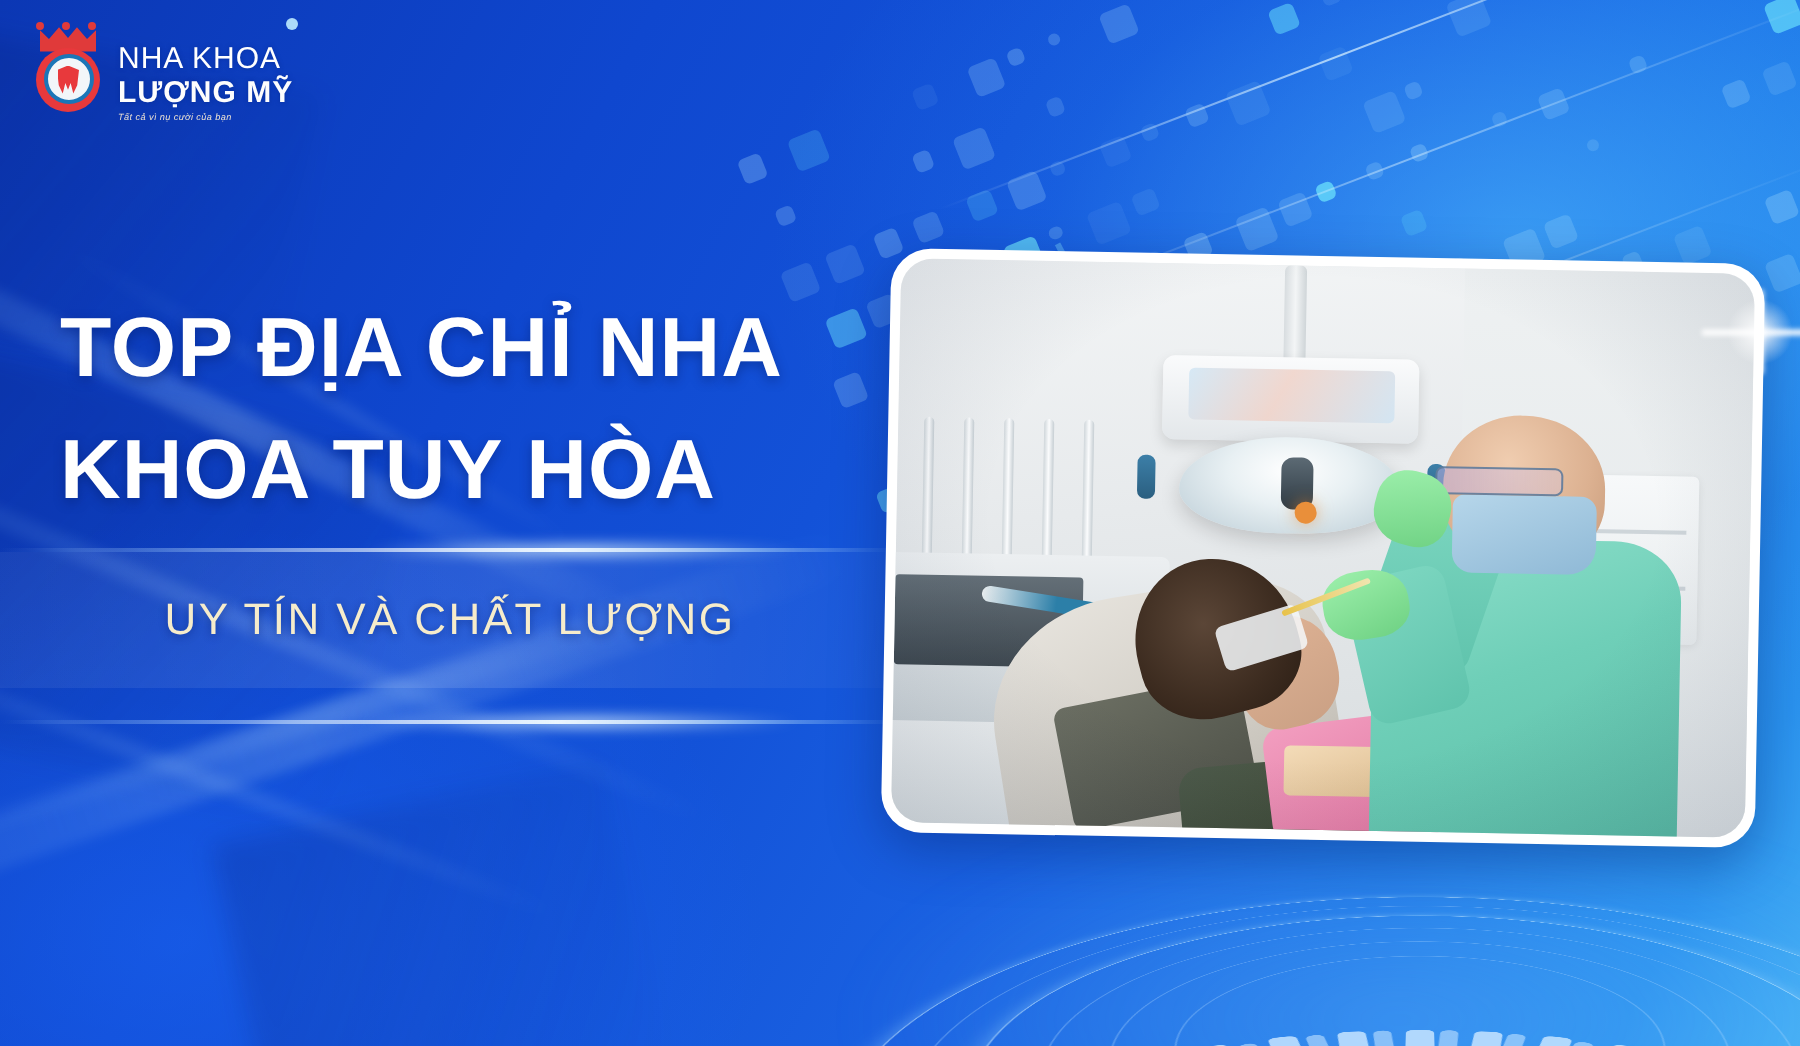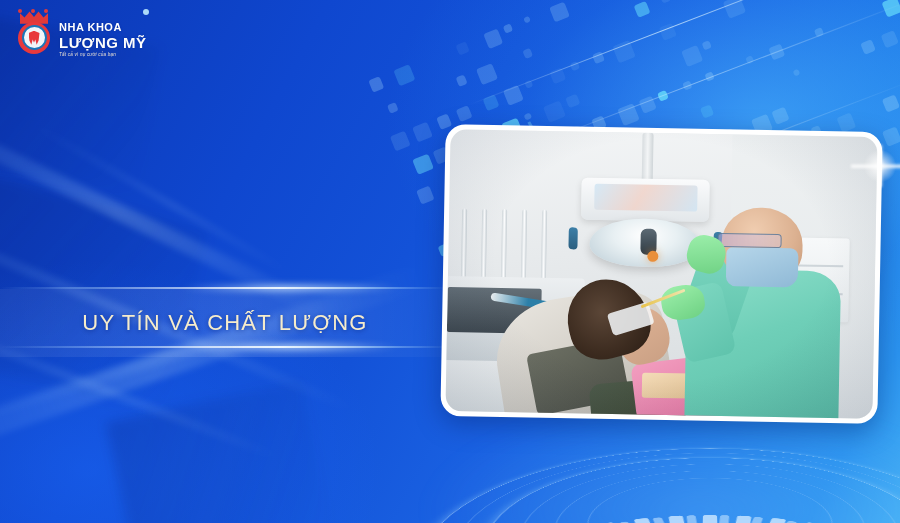--- a/index.html
+++ b/index.html
@@ -89,38 +89,38 @@
            background: #e03a3a;
            clip-path: polygon(0% 100%, 0% 18%, 16% 52%, 34% 6%, 50% 48%, 66% 6%, 84% 52%, 100% 18%, 100% 100%); }
   .crown-dot { position:absolute; width:4px; height:4px; border-radius:50%; background:#e03a3a; top:-2px; }
   .badge { position:absolute; left:4px; top:11px; width: 32px; height: 32px; border-radius: 50%;
            background: #e8393c; display:flex; align-items:center; justify-content:center; }
   .badge-in { width: 25px; height: 25px; border-radius:50%; background:#f2f6f9;
               border: 2px solid #1b76b8; display:flex; align-items:center; justify-content:center; }
   .tooth { width: 11px; height: 14px; background: #e8393c;
            clip-path: polygon(50% 0%, 100% 16%, 92% 70%, 74% 100%, 62% 62%, 50% 86%, 38% 62%, 26% 100%, 8% 70%, 0% 16%); }
   .logo-text { display:flex; flex-direction:column; line-height:1; padding-top:2px; }
-  .lt-1 { font-size: 11px; font-weight: 700; letter-spacing: .5px; color:#ffffff;
+  .lt-1 { font-size: 15px; font-weight: 400; letter-spacing: .5px; color:#ffffff;
           text-shadow: 0 0 2px rgba(0,40,140,.6); margin-top: 12px; }
   .lt-2 { font-size: 15px; font-weight: 700; letter-spacing: .5px; color:#fdfdfd; margin-top:2px;
           text-shadow: 0 0 2px rgba(0,40,140,.6); }
   .lt-3 { font-size: 4.6px; color:#fff0d6; margin-top: 3px; letter-spacing:.2px; font-style: italic; opacity:.92; }
   .logo-dot { position:absolute; right:-2px; top:1px; width:6px; height:6px; border-radius:50%;
               background: rgba(190,235,255,0.9); }
 
   
   #headline { position:absolute; left: 30px; top: 143px; width: 420px; }
   .hl {
     font-size: 42px; font-weight: 700; color:#ffffff; letter-spacing: .5px;
     line-height: 1.46; white-space: nowrap;
     text-shadow: 0 2px 6px rgba(0,25,95,0.40);
   }
 
   
-  #band { position:absolute; left:0; top: 287px; width: 450px; height: 61px; }
+  #band { position:absolute; left:0; top: 274px; width: 450px; height: 88px; }
   .bline {
     position:absolute; left:0; width: 450px; height: 2px;
     background: linear-gradient(90deg, rgba(255,255,255,0) 0%, rgba(175,215,255,0.35) 18%,
                 rgba(255,255,255,0.95) 62%, rgba(190,230,255,0.55) 82%, rgba(255,255,255,0) 100%);
   }
   .bline.top { top: 0; }
   .bline.bot { bottom: 0; }
   .bline-glow {
     position:absolute; left: 180px; width: 220px; height: 10px;
     background: radial-gradient(ellipse at center, rgba(225,245,255,0.85), rgba(255,255,255,0) 72%);
@@ -392,20 +392,24 @@
       </div>
     </div>
     <div class="logo-text" style="position:relative;">
       <div class="lt-1">NHA KHOA</div>
       <div class="lt-2">LƯỢNG MỸ</div>
       <div class="lt-3">Tất cả vì nụ cười của bạn</div>
       <div class="logo-dot"></div>
     </div>
   </div>
 
+  <div id="headline">
+    <div class="hl">TOP ĐỊA CHỈ NHA</div>
+    <div class="hl">KHOA TUY HÒA</div>
+  </div>
 
   <div id="band">
     <div id="band-inner"></div>
     <div class="bline top"></div>
     <div class="bline-glow top"></div>
     <div class="bline bot"></div>
     <div class="bline-glow bot"></div>
     <div class="sub">UY TÍN VÀ CHẤT LƯỢNG</div>
   </div>
 

